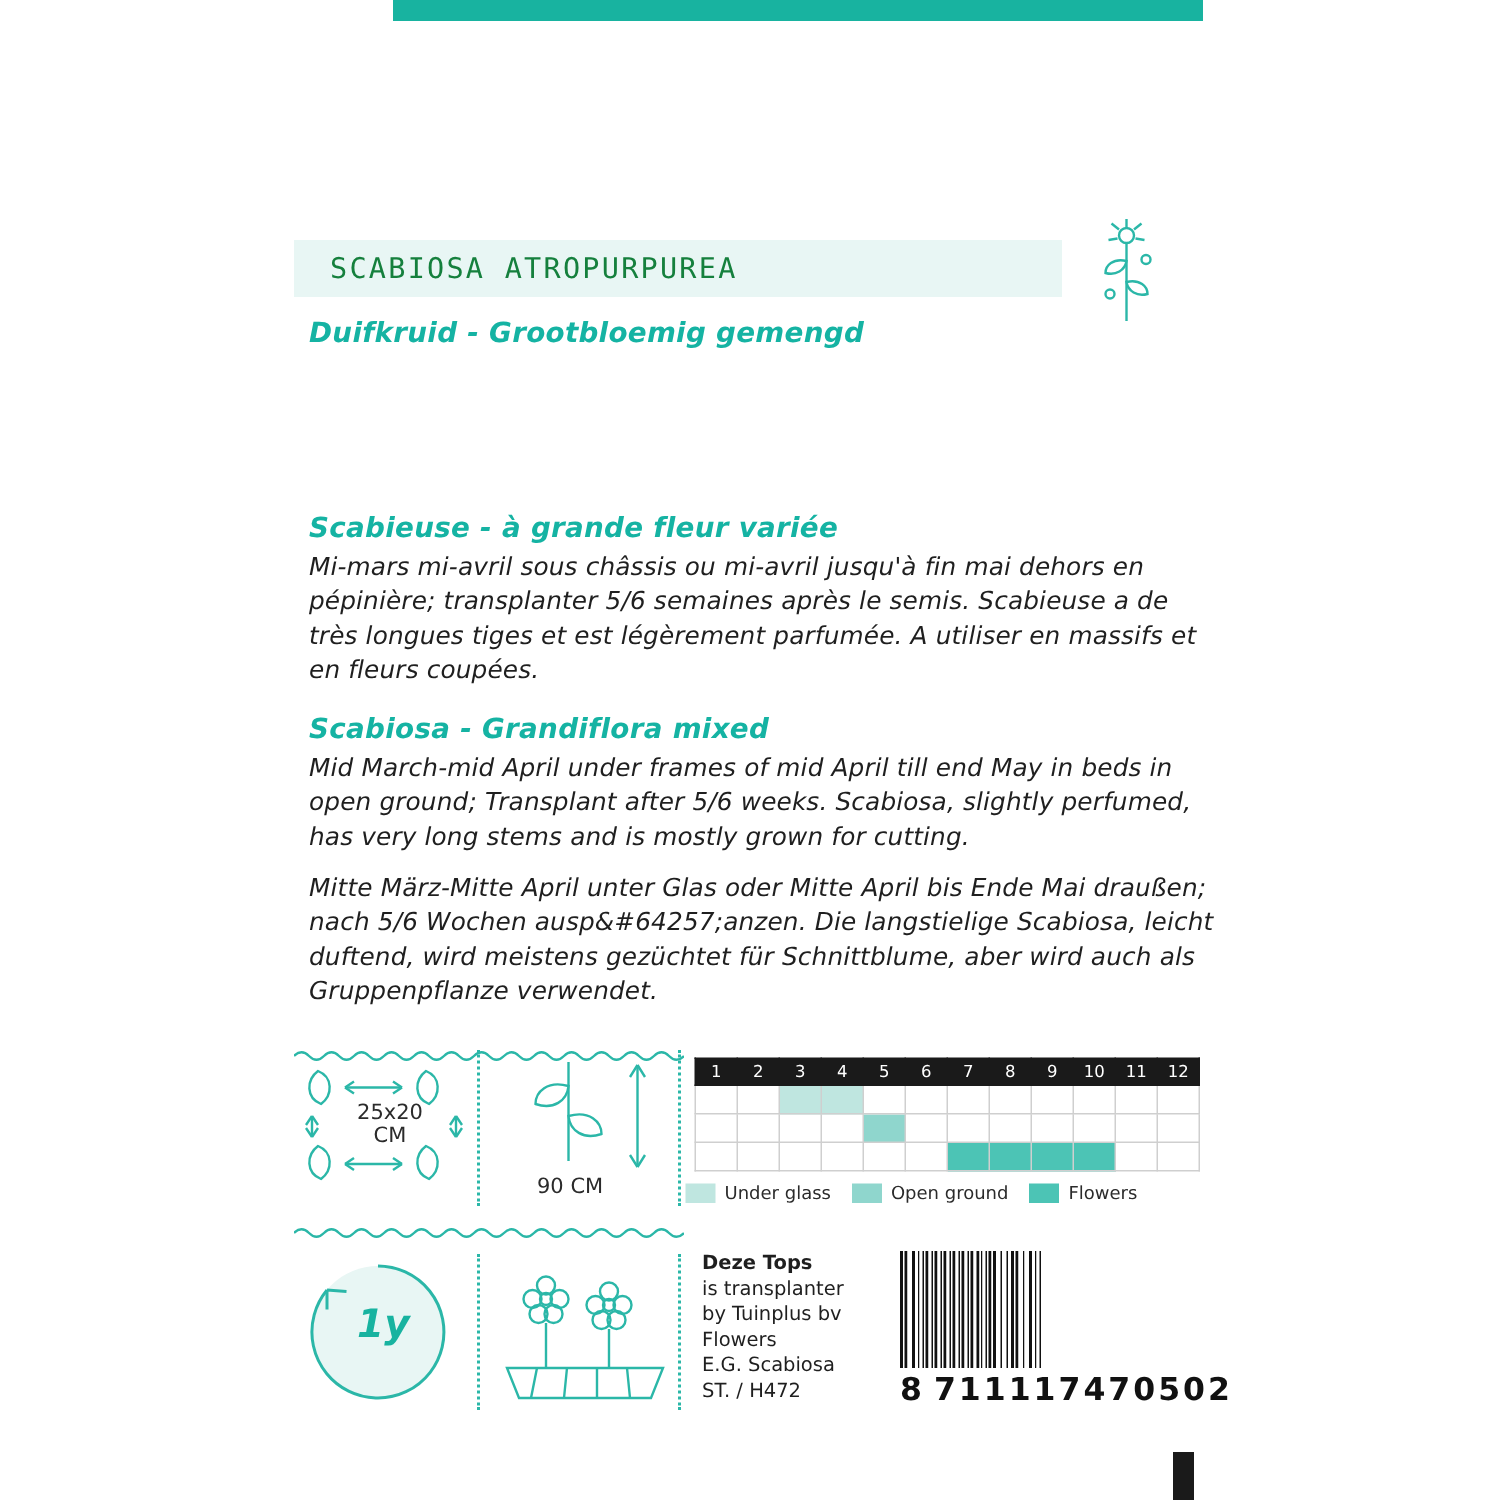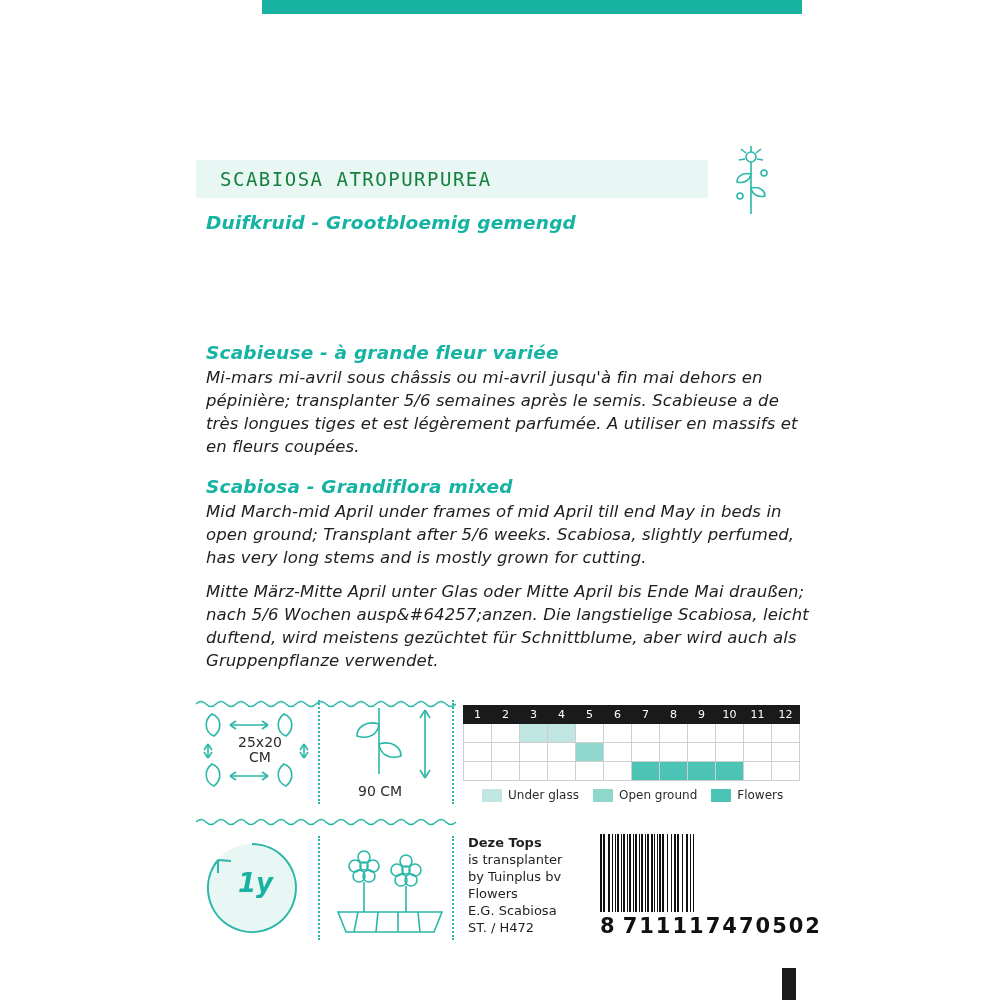--- a/index.html
+++ b/index.html
@@ -85,21 +85,21 @@
   table.cal-t tr.hdr td {
     background:#1a1a1a; color:#ffffff;
     font-size:11px; text-align:center; border:1px solid #1a1a1a;
     height:18px; font-family:"DejaVu Sans", sans-serif;
   }
   .c-glass { background:#bfe6e0; }
   .c-open  { background:#8fd6cd; }
   .c-flower{ background:#4cc4b5; }
 
   .legend {
-    position:absolute; left:482px; top:788px;
+    position:absolute; left:457px; top:788px;
     display:flex; align-items:center; gap:0px;
     font-size:12px; color:#2b2b2b;
   }
   .legend .li { display:flex; align-items:center; margin-right:14px; }
   .legend .sw { width:20px; height:13px; margin-right:6px; display:inline-block; }
 
   
   .year-panel { position:absolute; left:200px; top:838px; width:108px; height:102px; }
   .tray-panel { position:absolute; left:330px; top:840px; width:120px; height:100px; }
 

